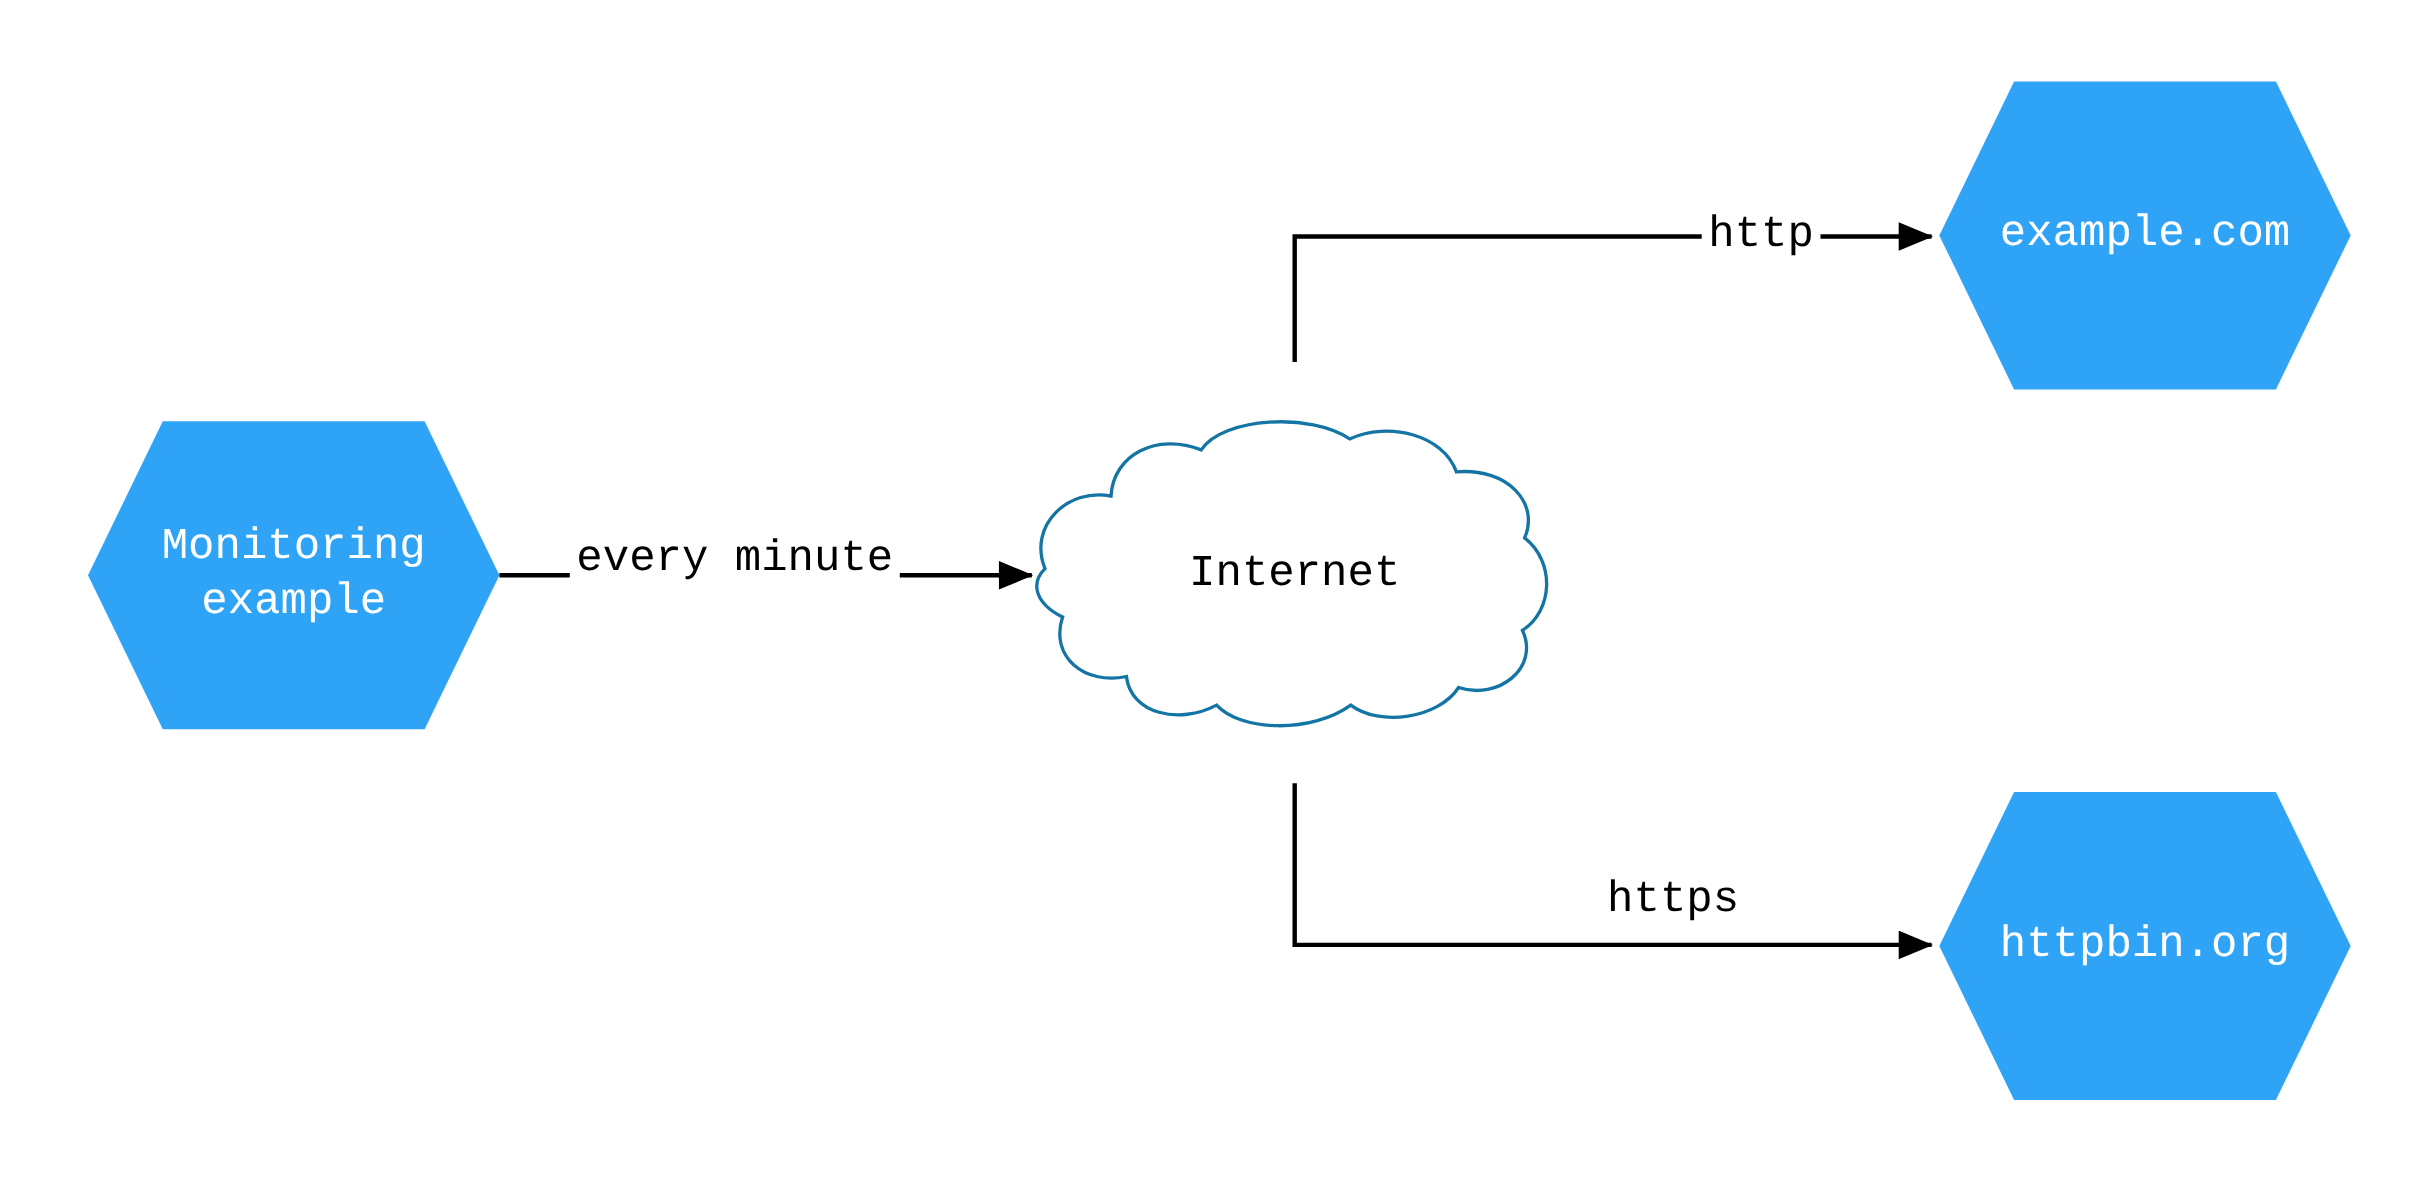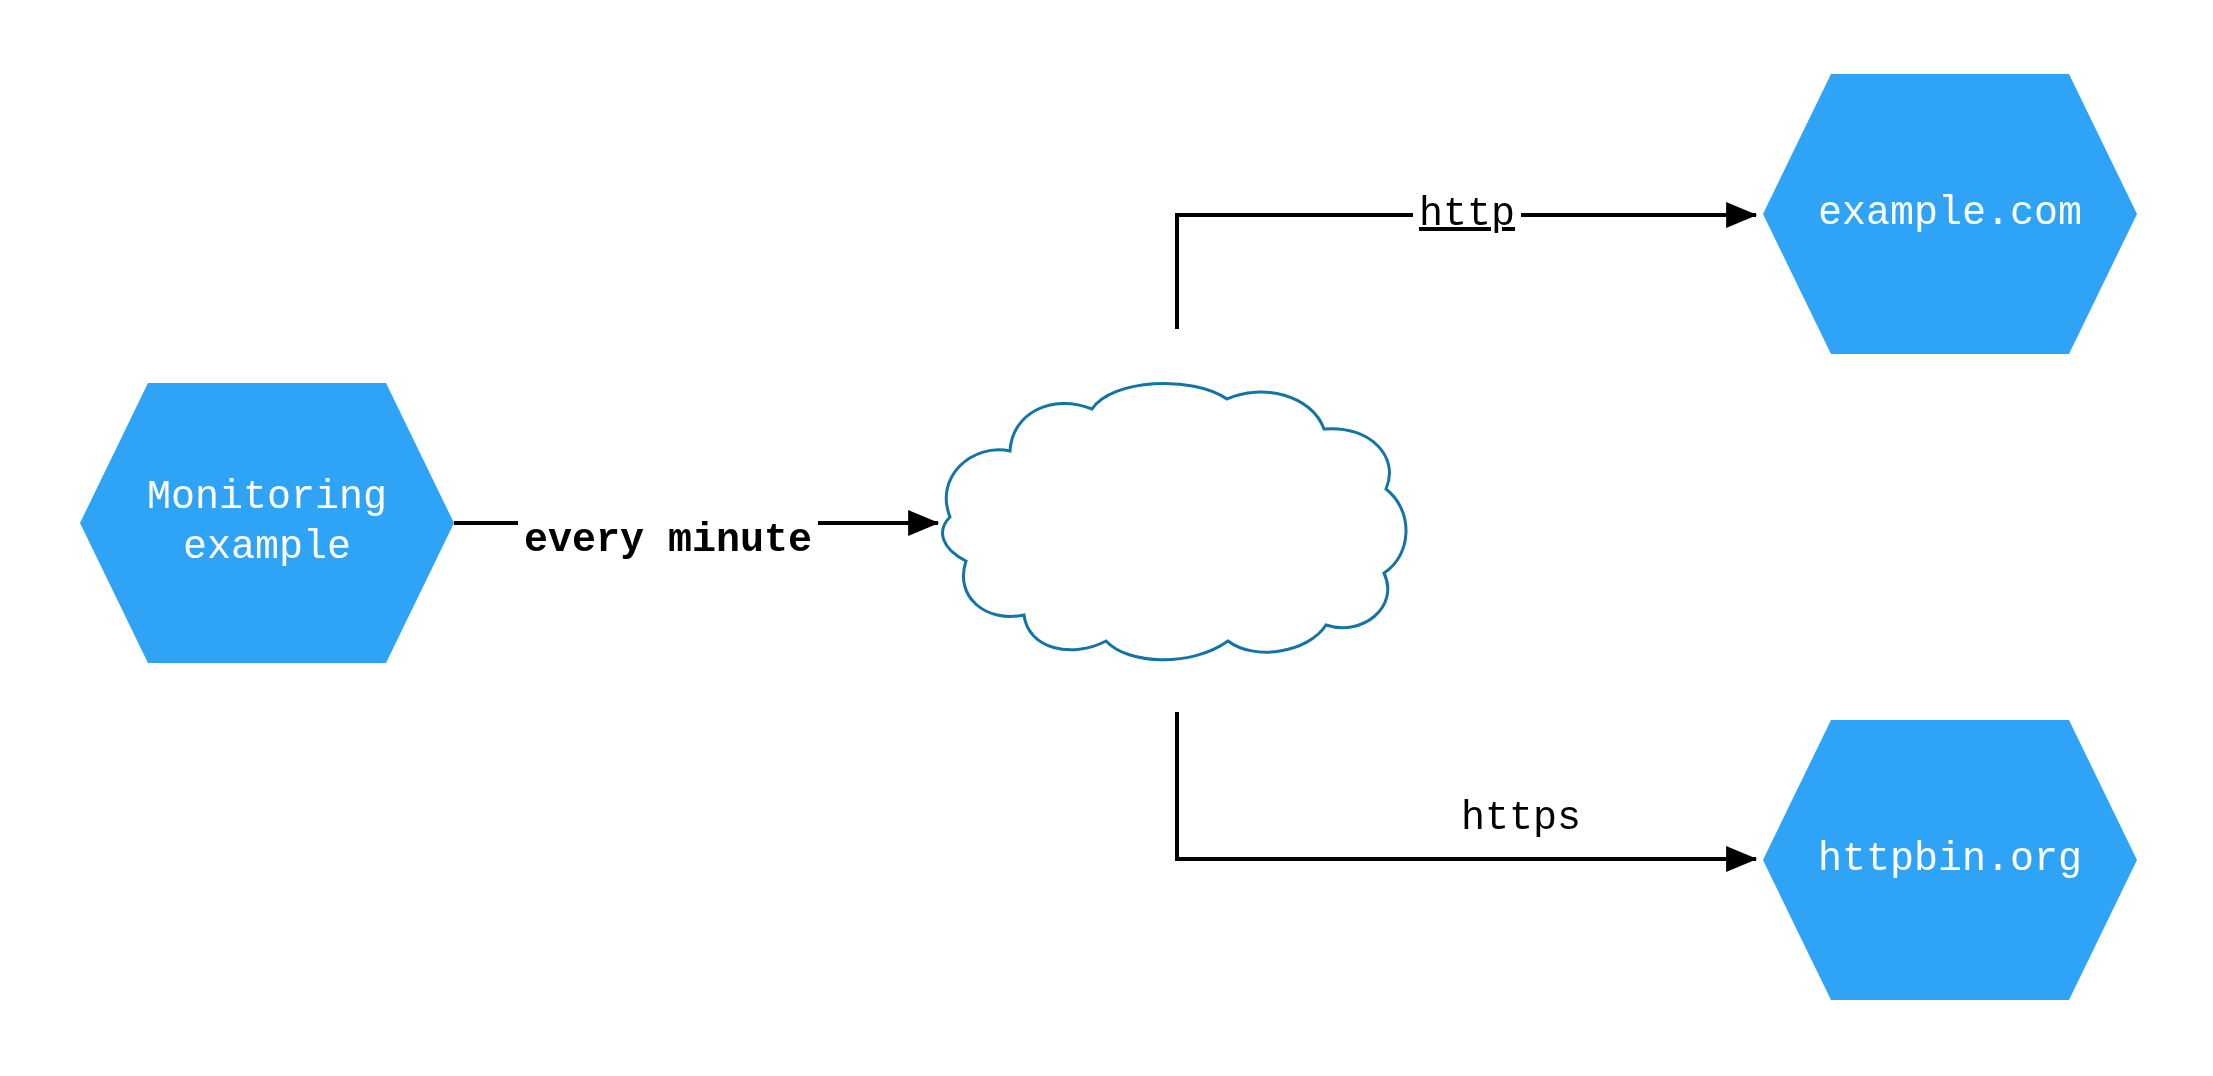--- a/index.html
+++ b/index.html
@@ -88,24 +88,25 @@
     <path d="M 454,523 H 938" fill="none" stroke-width="4" marker-end="url(#arrowhead)" stroke="#000000"></path>
 
     <path d="M 1177,329 L 1177,215 L 1756,215" fill="none" stroke-width="4" marker-end="url(#arrowhead)" stroke="#000000"></path>
 
     <path d="M 1177,712 L 1177,859 L 1756,859" fill="none" stroke-width="4" marker-end="url(#arrowhead)" stroke="#000000"></path>
   </svg>
 
   <div class="node-label hex-label" style="left:80px; top:383px; width:374px; height:280px;">Monitoring
 example</div>
 
+  <div class="node-label cloud-label" style="left:942px; top:385px; width:470px; height:275px;">Internet</div>
 
   <div class="node-label hex-label" style="left:1763px; top:720px; width:374px; height:280px;">httpbin.org</div>
 
   <div class="node-label hex-label" style="left:1763px; top:74px; width:374px; height:280px;">example.com</div>
 
-  <div class="edge-label" style="left:668px; top:541px;font-weight:bold;">every minute</div>
+  <div class="edge-label" style="left:668px; top:509px;">every minute</div>
 
-  <div class="edge-label" style="left:1467px; top:215px;text-decoration:underline;">http</div>
+  <div class="edge-label" style="left:1601px; top:215px;">http</div>
 
   <div class="edge-label" style="left:1521px; top:819px;">https</div>
 
 </div>
 
 </body></html>

